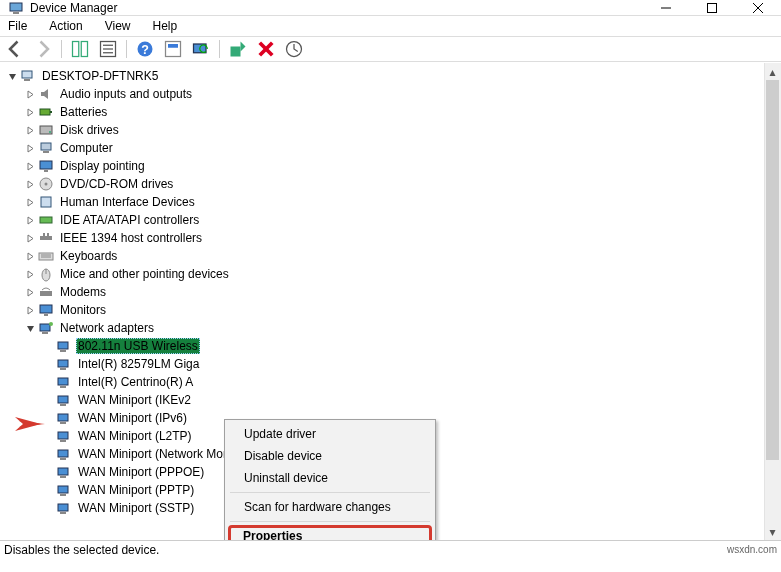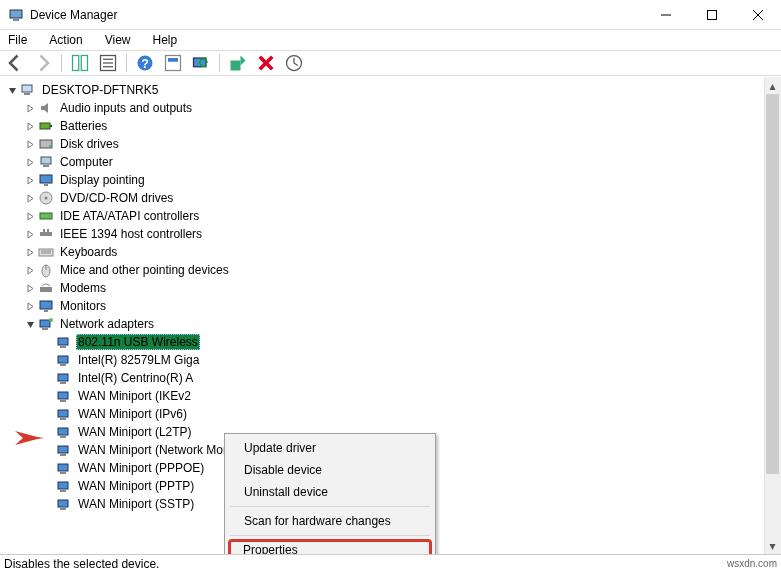--- a/index.html
+++ b/index.html
@@ -1,17 +1,17 @@
 <!DOCTYPE html>
 <html><head>
 <meta charset="utf-8">
 <style>
   * { box-sizing: border-box; }
   body { margin: 0; font-family: "Segoe UI", Tahoma, sans-serif; font-size: 12px; background: #fff; color: #000; width: 781px; height: 572px; overflow: hidden; position: relative; }
-  .titlebar { height: 30px; display: flex; align-items: center; border-bottom: 1px solid #ddd; }
+  .titlebar { height: 16px; display: flex; align-items: center; border-bottom: 1px solid #ddd; }
   .titlebar .icon { width: 16px; height: 16px; margin: 0 6px 0 8px; }
   .titlebar .title { flex: 1; font-size: 12px; }
   .win-btns { display: flex; }
   .win-btn { width: 46px; height: 30px; display: flex; align-items: center; justify-content: center; }
   .win-btn svg { width: 10px; height: 10px; }
   .menubar { height: 20px; display: flex; align-items: center; padding: 0 4px; gap: 14px; }
   .menubar span { padding: 0 4px; }
   .toolbar { height: 26px; border-top: 1px solid #ddd; border-bottom: 1px solid #ddd; display: flex; align-items: center; padding: 0 4px; gap: 6px; }
   .tb-btn { width: 22px; height: 22px; display: flex; align-items: center; justify-content: center; border: 1px solid transparent; }
   .tb-sep { width: 1px; height: 18px; background: #ccc; margin: 0 1px; }
@@ -26,21 +26,21 @@
   .selected .label { background: #15803d; border: 1px dotted #99d1ff; padding: 0 1px; }
   .statusbar { height: 18px; border-top: 1px solid #ccc; padding: 0 4px; display: flex; align-items: center; }
   .status-right { margin-left: auto; color: #666; font-size: 10px; }
   .scrolltrack { position: absolute; right: 0; top: 0; bottom: 0; width: 17px; background: #f0f0f0; border-left: 1px solid #e3e3e3; }
   .scrollthumb { position: absolute; right: 2px; top: 17px; width: 13px; height: 380px; background: #cdcdcd; }
   .scroll-arrow { position: absolute; right: 0; width: 17px; height: 17px; display: flex; align-items: center; justify-content: center; color: #555; }
   .context-menu { position: absolute; left: 224px; top: 356px; width: 212px; background: #f2f2f2; border: 1px solid #a0a0a0; box-shadow: 2px 2px 3px rgba(0,0,0,0.25); padding: 3px; z-index: 50; }
   .cm-item { height: 22px; display: flex; align-items: center; padding: 0 16px; }
   .cm-sep { height: 1px; background: #d7d7d7; margin: 3px 2px; }
   .highlight-box { border: 3px solid #d43a2f; border-radius: 4px; }
-  .cm-item.highlighted { position: relative; font-weight: 400; padding-left: 12px; }
+  .cm-item.highlighted { position: relative; font-weight: 700; padding-left: 12px; }
   .arrow-annot { position: absolute; left: 13px; top: 352px; z-index: 40; }
   .arrow-annot svg { width: 34px; height: 18px; }
 </style>
 </head>
 <body>
 
 <div class="titlebar">
   <span class="icon">
     <svg viewBox="0 0 16 16">
         <rect x="2" y="3" width="12" height="8" fill="#6aa6d8" stroke="#235"></rect>
@@ -239,20 +239,34 @@
             <path d="M2 1 L7 4.5 L2 8 Z" fill="none" stroke="#777"></path>
           </svg>
         </span>
         <span class="nicon">
           <svg viewBox="0 0 16 16">
             <circle cx="8" cy="8" r="6" fill="#ddd" stroke="#888"></circle>
             <circle cx="8" cy="8" r="1.5" fill="#888"></circle>
           </svg>
         </span>
         <span class="label">DVD/CD-ROM drives</span>
+      </div>
+      <div class="node">
+        <span class="spacer" style="width: 18px;"></span>
+        <span class="toggle">
+          <svg viewBox="0 0 9 9">
+            <path d="M2 1 L7 4.5 L2 8 Z" fill="none" stroke="#777"></path>
+          </svg>
+        </span>
+        <span class="nicon">
+          <svg viewBox="0 0 16 16">
+            <rect x="3" y="3" width="10" height="10" fill="#cde" stroke="#357"></rect>
+          </svg>
+        </span>
+        <span class="label">Human Interface Devices</span>
       </div>
       <div class="node">
         <span class="spacer" style="width: 18px;"></span>
         <span class="toggle">
           <svg viewBox="0 0 9 9">
             <path d="M2 1 L7 4.5 L2 8 Z" fill="none" stroke="#777"></path>
           </svg>
         </span>
         <span class="nicon">
           <svg viewBox="0 0 16 16">

